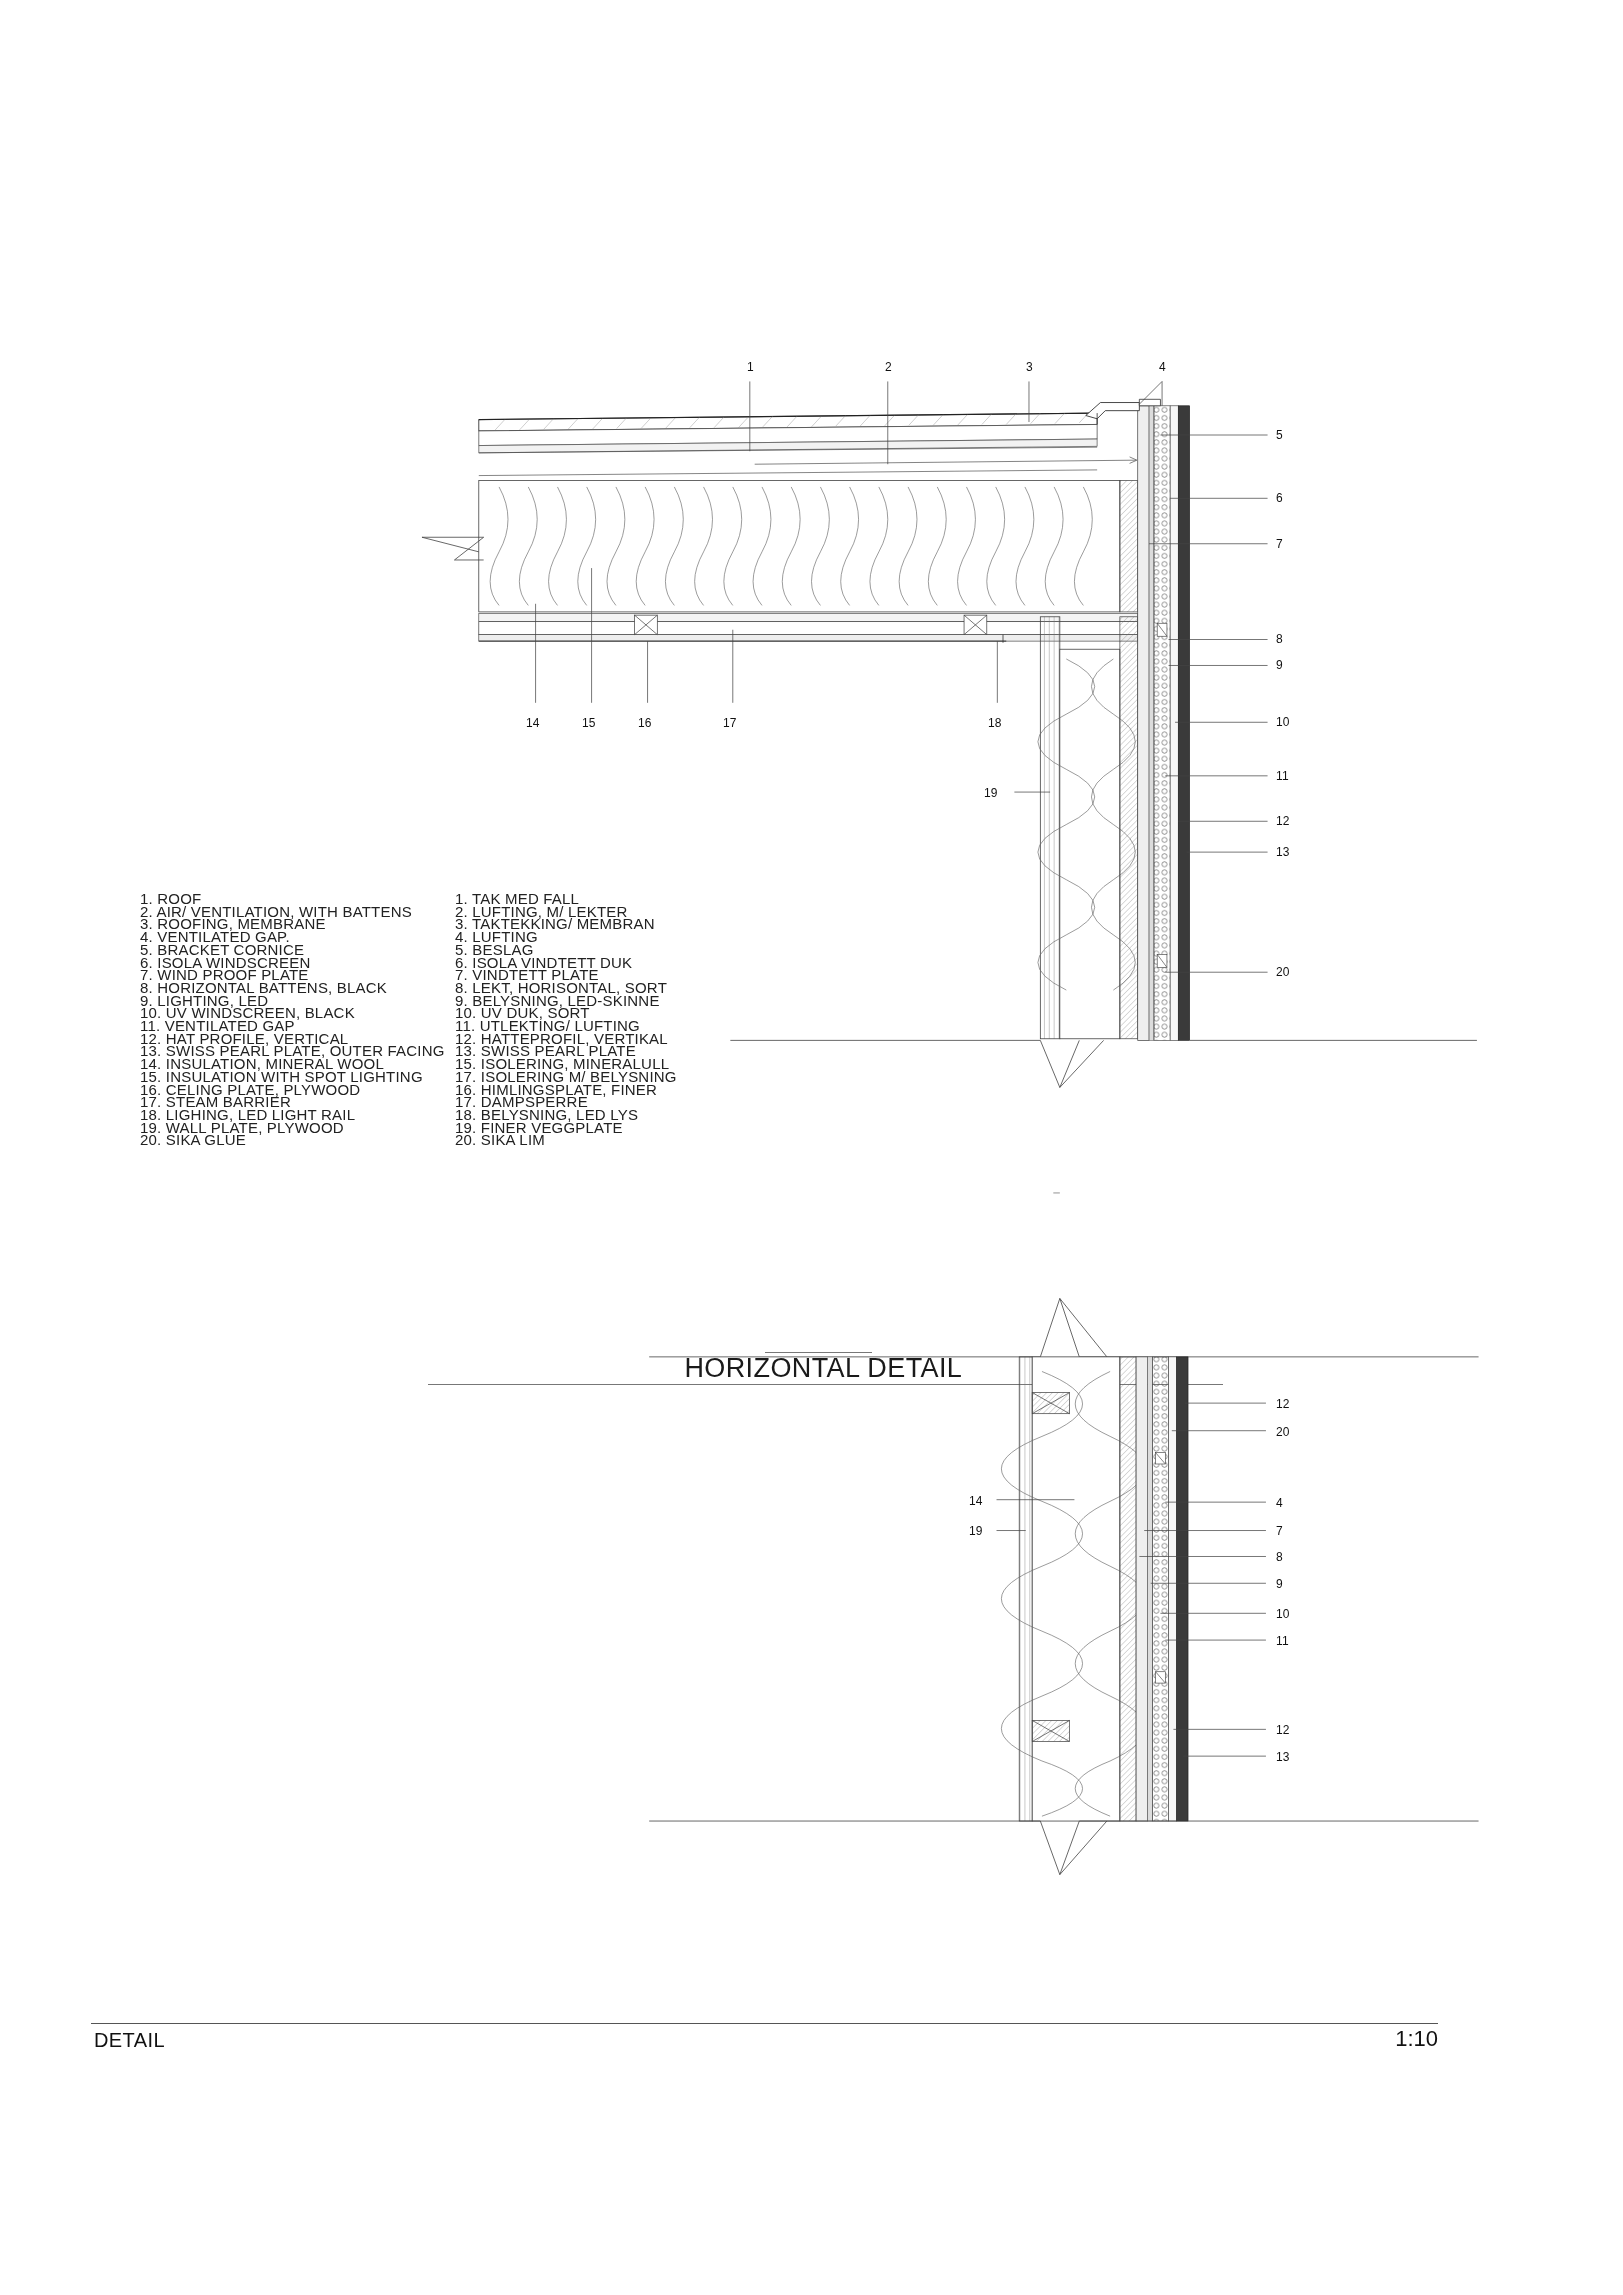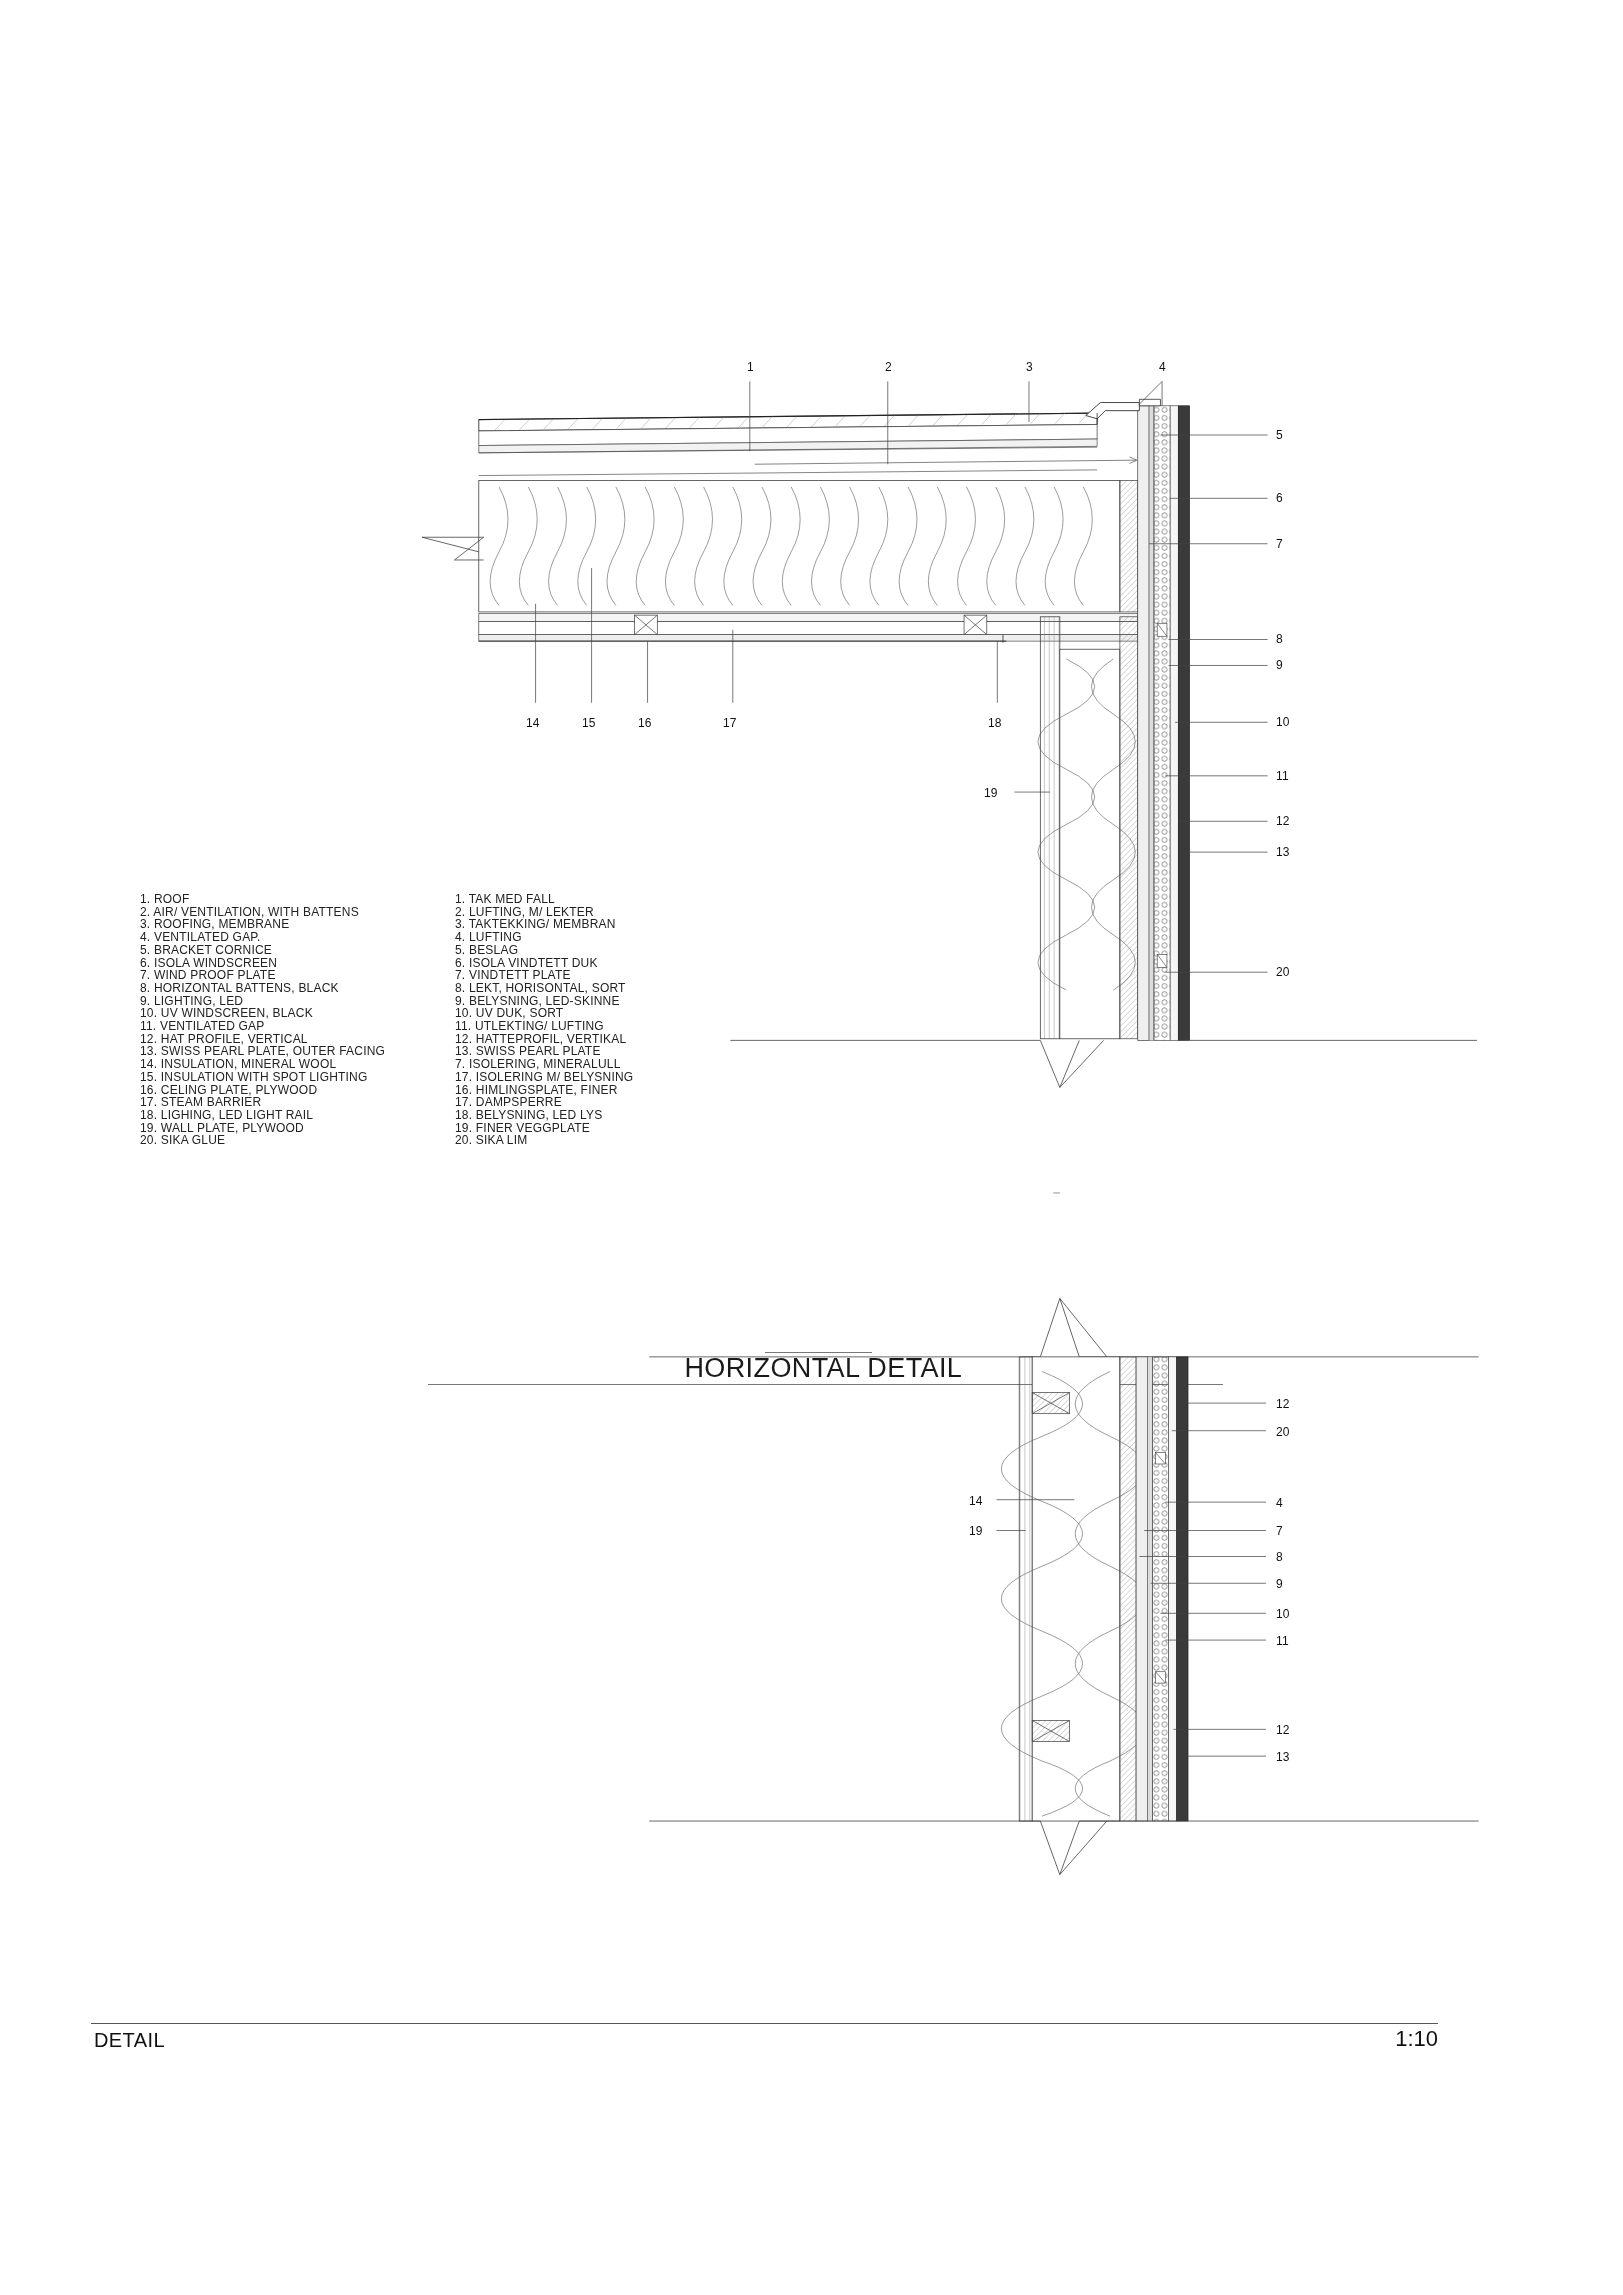--- a/index.html
+++ b/index.html
@@ -69,21 +69,21 @@
     left: 1347px;
     top: 2026px;
     width: 91px;
     text-align: right;
     font-size: 22px;
   }
 
   
   .legend {
     position: absolute;
-    font-size: 12px;
+    font-size: 15px;
     line-height: 12.7px;
     letter-spacing: 0.2px;
     color: #222;
     white-space: nowrap;
   }
   #legend-en { left: 140px; top: 893px; }
   #legend-no { left: 455px; top: 893px; }
   .legend div { }
 
   
@@ -428,21 +428,21 @@
     <div>4. LUFTING</div>
     <div>5. BESLAG</div>
     <div>6. ISOLA VINDTETT DUK</div>
     <div>7. VINDTETT PLATE</div>
     <div>8. LEKT, HORISONTAL, SORT</div>
     <div>9. BELYSNING, LED-SKINNE</div>
     <div>10. UV DUK, SORT</div>
     <div>11. UTLEKTING/ LUFTING</div>
     <div>12. HATTEPROFIL, VERTIKAL</div>
     <div>13. SWISS PEARL PLATE</div>
-    <div>7. ISOLERING, MINERALULL</div>
+    <div>15. ISOLERING, MINERALULL</div>
     <div>17. ISOLERING M/ BELYSNING</div>
     <div>16. HIMLINGSPLATE, FINER</div>
     <div>17. DAMPSPERRE</div>
     <div>18. BELYSNING, LED LYS</div>
     <div>19. FINER VEGGPLATE</div>
     <div>20. SIKA LIM</div>
   </div>
 
   <div class="footer-rule"></div>
   <div class="footer-left">DETAIL</div>

